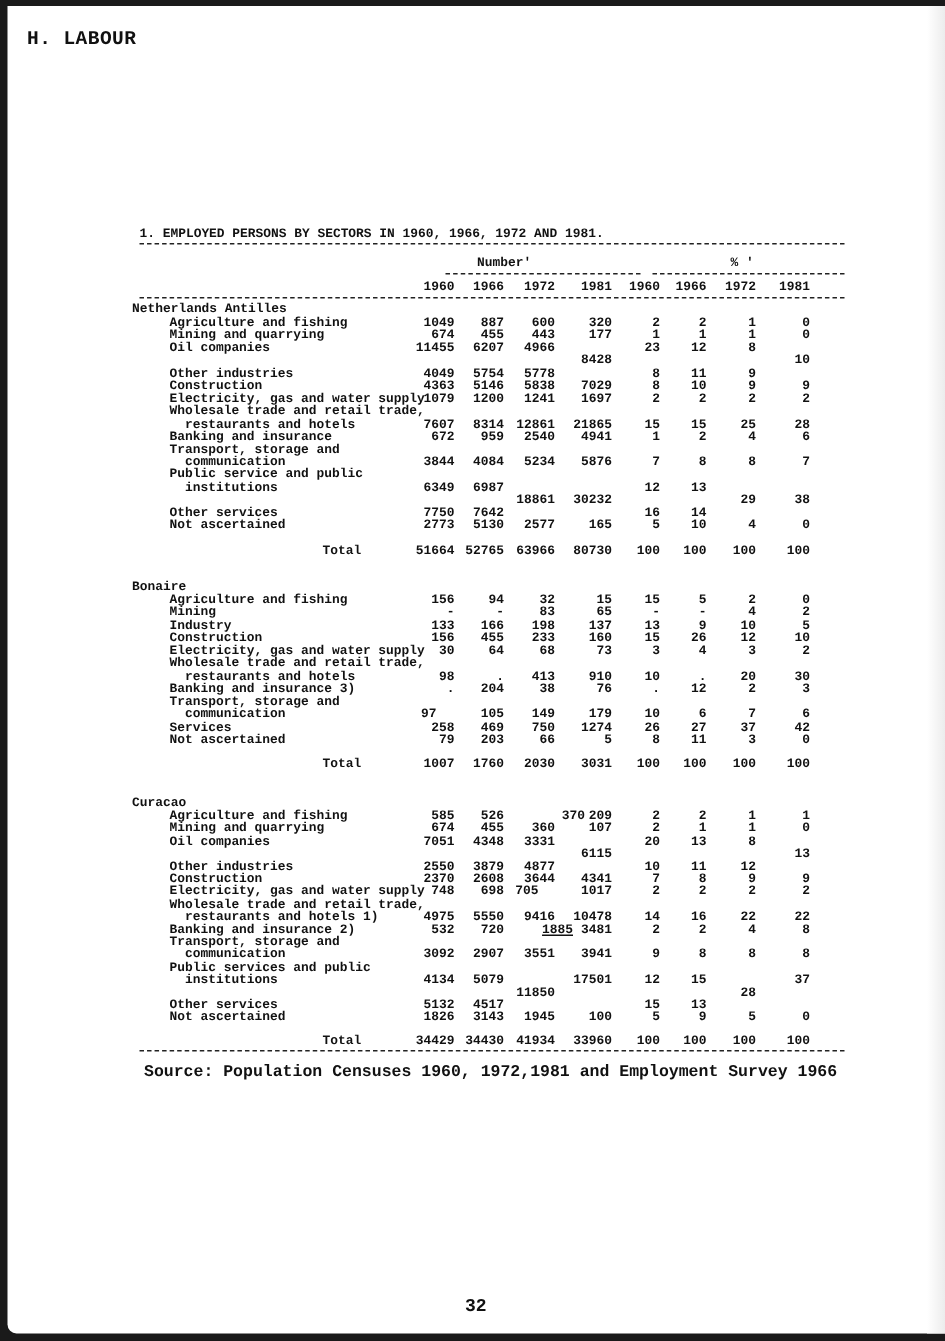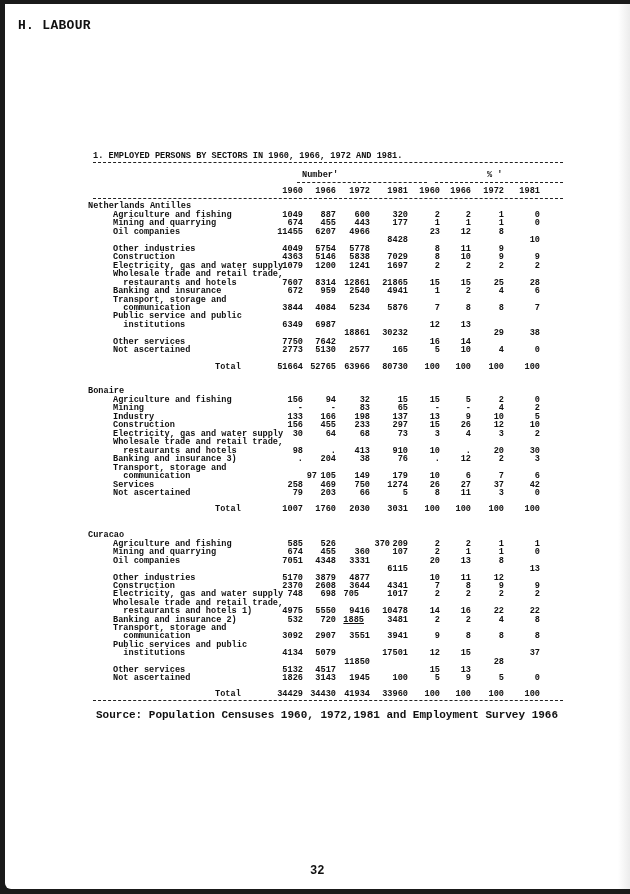--- a/index.html
+++ b/index.html
@@ -29,21 +29,21 @@
   .pageno { left: 305px; top: 860px; font-size: 12px; }
 </style>
 </head>
 <body>
 
 <div class="page">
   <div class="abs mono heading">H. LABOUR</div>
   <div class="abs mono table-title">1. EMPLOYED PERSONS BY SECTORS IN 1960, 1966, 1972 AND 1981.</div>
 
   <div class="dash full" style="top:158px"></div>
-  <div class="abs mono hdr" style="left:297px; top:166px">Number'</div>
+  <div class="abs mono hdr" style="left:313px; top:166px">Number'</div>
   <div class="abs mono hdr" style="left:482px; top:166px">% '</div>
   <div class="dash num" style="top:178px"></div>
   <div class="dash pct" style="top:178px"></div>
 
   <div id="col-headers">
       <div class="row mono" style="top: 183px;">
         <span class="c" style="left: 258px;">1960</span>
         <span class="c" style="left: 291px;">1966</span>
         <span class="c" style="left: 325px;">1972</span>
         <span class="c" style="left: 363px;">1981</span>
@@ -291,21 +291,21 @@
         <span class="c" style="left: 395px;">13</span>
         <span class="c" style="left: 426px;">9</span>
         <span class="c" style="left: 459px;">10</span>
         <span class="c" style="left: 495px;">5</span>
       </div>
       <div class="row mono" style="top: 417.35px;">
         <span class="lbl" style="left: 108px;">Construction</span>
         <span class="c" style="left: 258px;">156</span>
         <span class="c" style="left: 291px;">455</span>
         <span class="c" style="left: 325px;">233</span>
-        <span class="c" style="left: 363px;">297</span>
+        <span class="c" style="left: 363px;">160</span>
         <span class="c" style="left: 395px;">15</span>
         <span class="c" style="left: 426px;">26</span>
         <span class="c" style="left: 459px;">12</span>
         <span class="c" style="left: 495px;">10</span>
       </div>
       <div class="row mono" style="top: 425.8px;">
         <span class="lbl" style="left: 108px;">Electricity, gas and water supply</span>
         <span class="c" style="left: 258px;">30</span>
         <span class="c" style="left: 291px;">64</span>
         <span class="c" style="left: 325px;">68</span>
@@ -354,21 +354,21 @@
         <span class="c" style="left: 291px;"></span>
         <span class="c" style="left: 325px;"></span>
         <span class="c" style="left: 363px;"></span>
         <span class="c" style="left: 395px;"></span>
         <span class="c" style="left: 426px;"></span>
         <span class="c" style="left: 459px;"></span>
         <span class="c" style="left: 495px;"></span>
       </div>
       <div class="row mono" style="top: 468.05px;">
         <span class="lbl" style="left: 108px;">  communication</span>
-        <span class="c" style="left: 272px;">97</span>
+        <span class="c" style="left: 246px;">97</span>
         <span class="c" style="left: 291px;">105</span>
         <span class="c" style="left: 325px;">149</span>
         <span class="c" style="left: 363px;">179</span>
         <span class="c" style="left: 395px;">10</span>
         <span class="c" style="left: 426px;">6</span>
         <span class="c" style="left: 459px;">7</span>
         <span class="c" style="left: 495px;">6</span>
       </div>
       <div class="row mono" style="top: 476.5px;">
         <span class="lbl" style="left: 108px;">Services</span>
@@ -445,21 +445,21 @@
         <span class="c" style="left: 291px;"></span>
         <span class="c" style="left: 325px;"></span>
         <span class="c" style="left: 363px;">6115</span>
         <span class="c" style="left: 395px;"></span>
         <span class="c" style="left: 426px;"></span>
         <span class="c" style="left: 459px;"></span>
         <span class="c" style="left: 495px;">13</span>
       </div>
       <div class="row mono" style="top: 569.6px;">
         <span class="lbl" style="left: 108px;">Other industries</span>
-        <span class="c" style="left: 258px;">5170</span>
+        <span class="c" style="left: 258px;">2550</span>
         <span class="c" style="left: 291px;">3879</span>
         <span class="c" style="left: 325px;">4877</span>
         <span class="c" style="left: 363px;"></span>
         <span class="c" style="left: 395px;">10</span>
         <span class="c" style="left: 426px;">11</span>
         <span class="c" style="left: 459px;">12</span>
         <span class="c" style="left: 495px;"></span>
       </div>
       <div class="row mono" style="top: 578px;">
         <span class="lbl" style="left: 108px;">Construction</span>
@@ -502,21 +502,21 @@
         <span class="c" style="left: 363px;">10478</span>
         <span class="c" style="left: 395px;">14</span>
         <span class="c" style="left: 426px;">16</span>
         <span class="c" style="left: 459px;">22</span>
         <span class="c" style="left: 495px;">22</span>
       </div>
       <div class="row mono" style="top: 611.6px;">
         <span class="lbl" style="left: 108px;">Banking and insurance 2)</span>
         <span class="c" style="left: 258px;">532</span>
         <span class="c" style="left: 291px;">720</span>
-        <span class="c" style="left: 319px; text-decoration: underline;">1885</span>
+        <span class="c" style="left: 337px; text-decoration: underline;">1885</span>
         <span class="c" style="left: 363px;">3481</span>
         <span class="c" style="left: 395px;">2</span>
         <span class="c" style="left: 426px;">2</span>
         <span class="c" style="left: 459px;">4</span>
         <span class="c" style="left: 495px;">8</span>
       </div>
       <div class="row mono" style="top: 620px;">
         <span class="lbl" style="left: 108px;">Transport, storage and</span>
         <span class="c" style="left: 258px;"></span>
         <span class="c" style="left: 291px;"></span>

